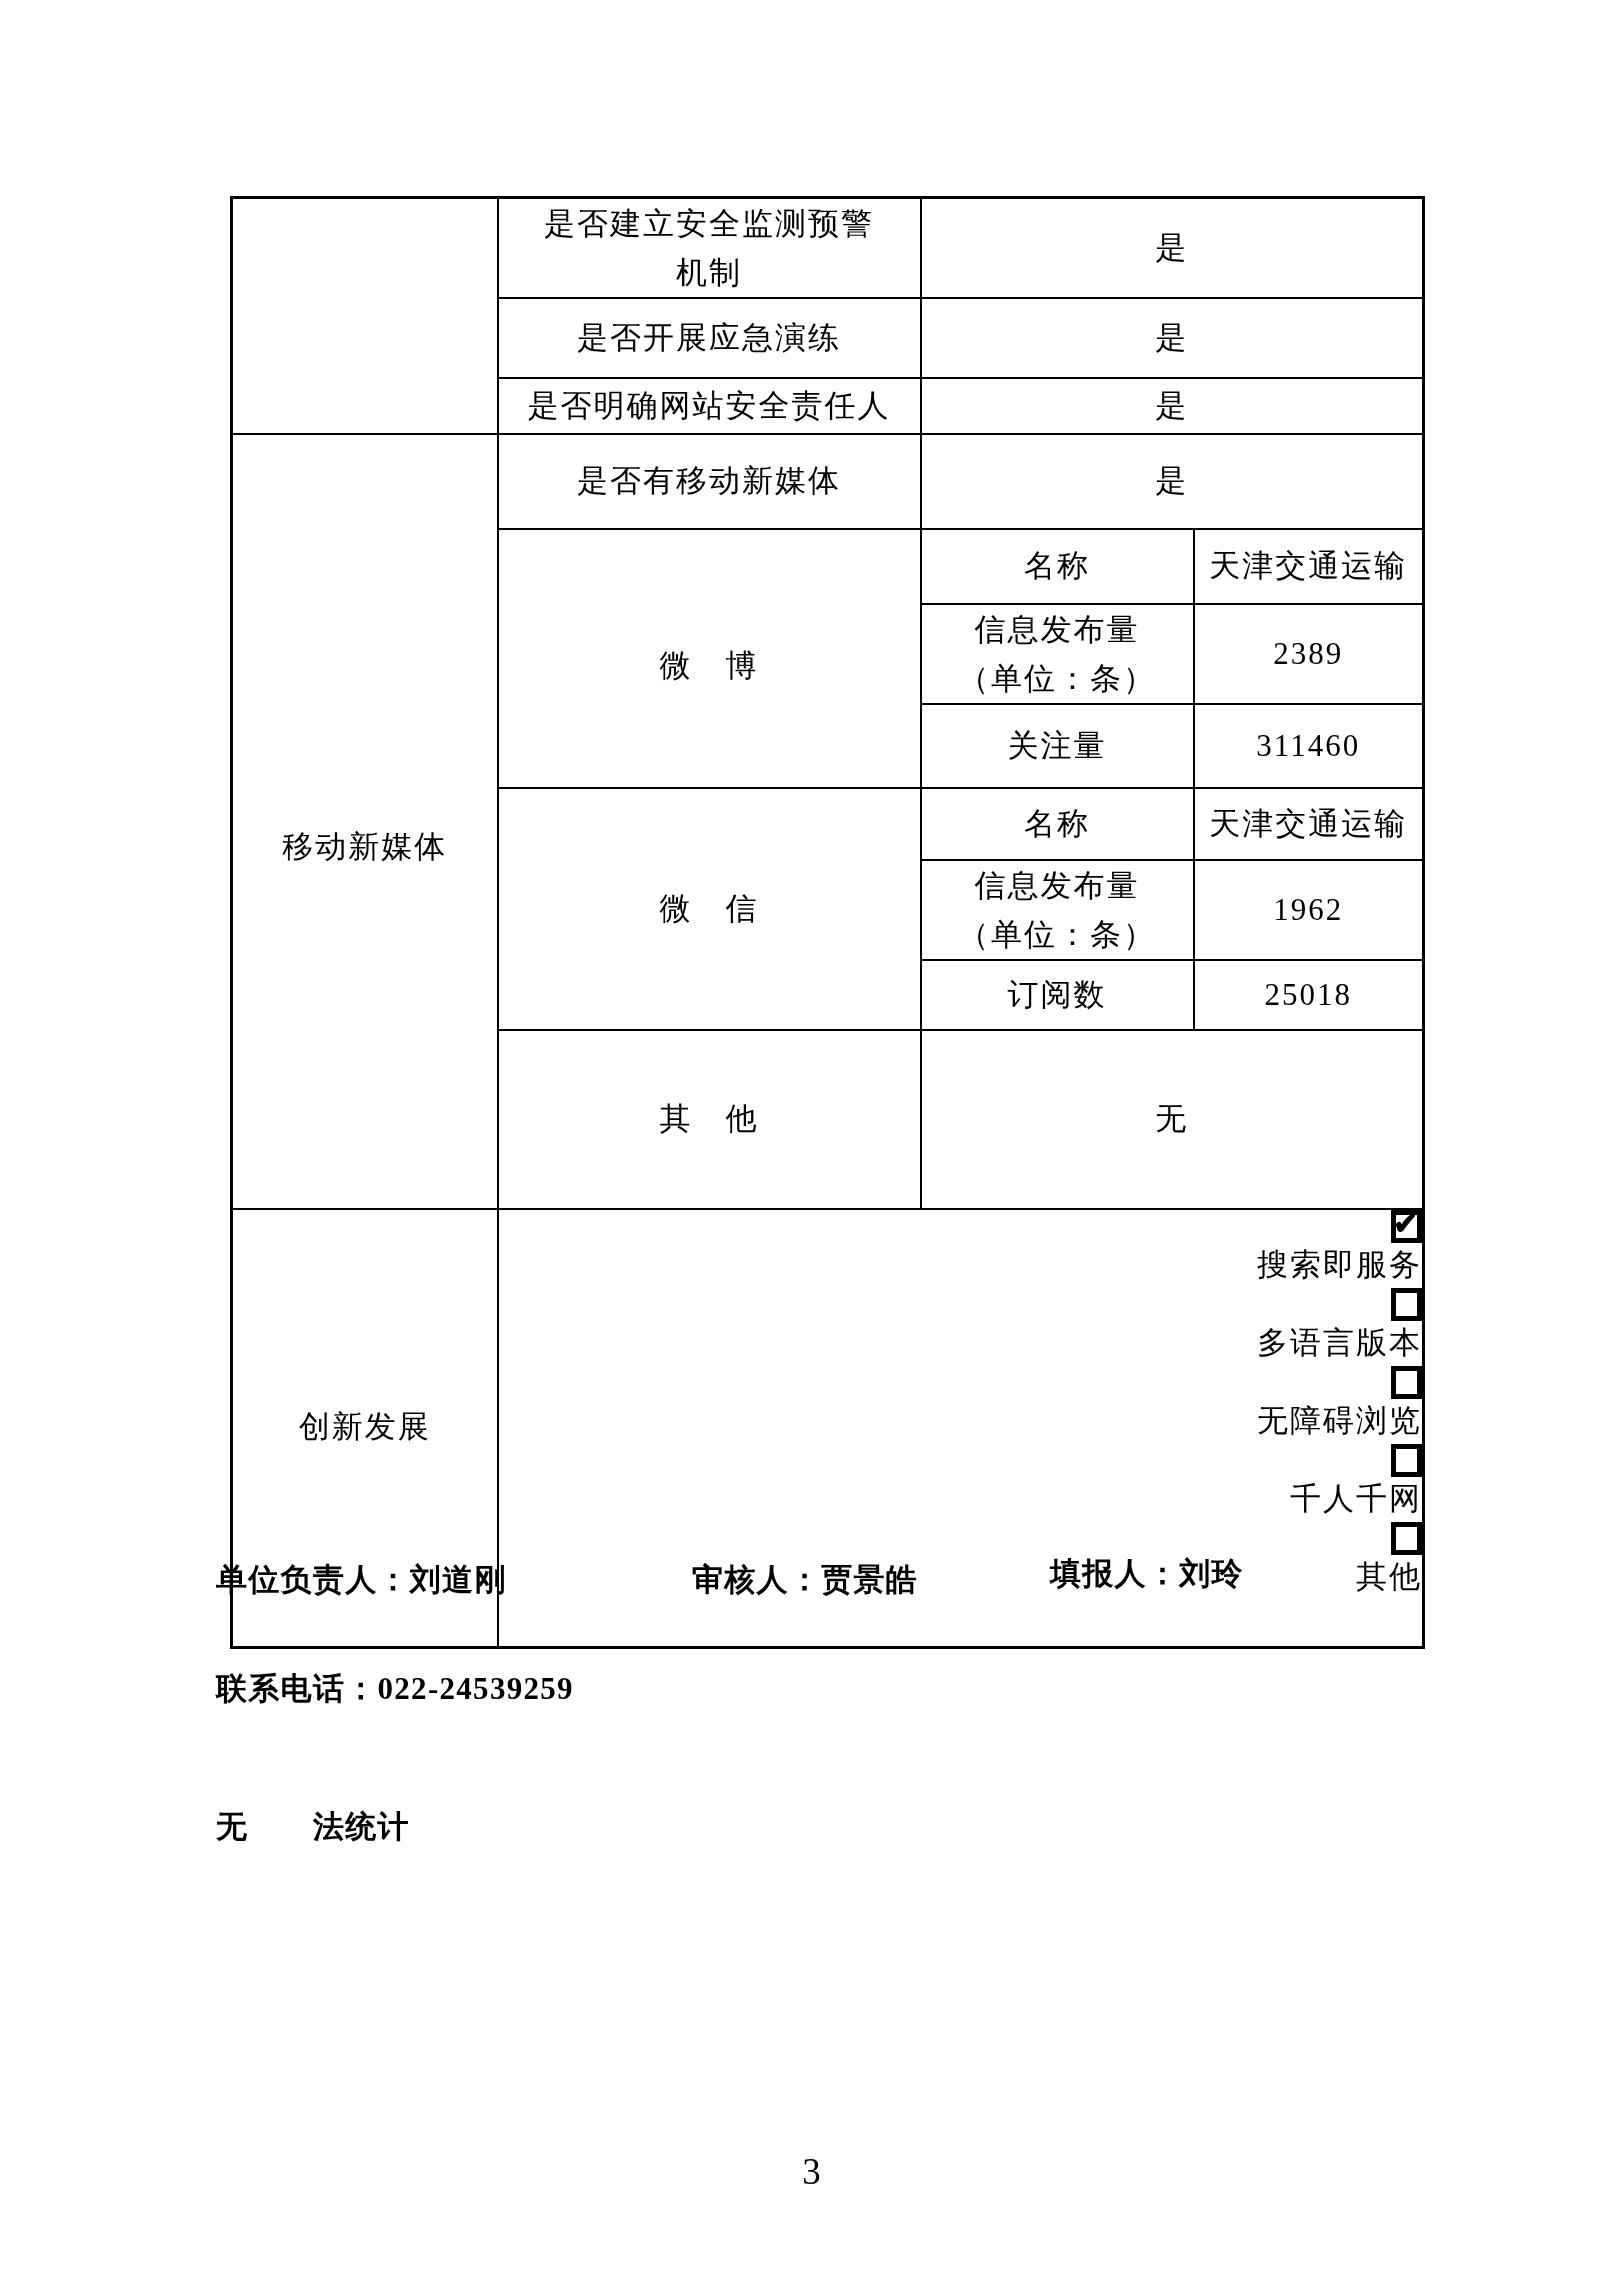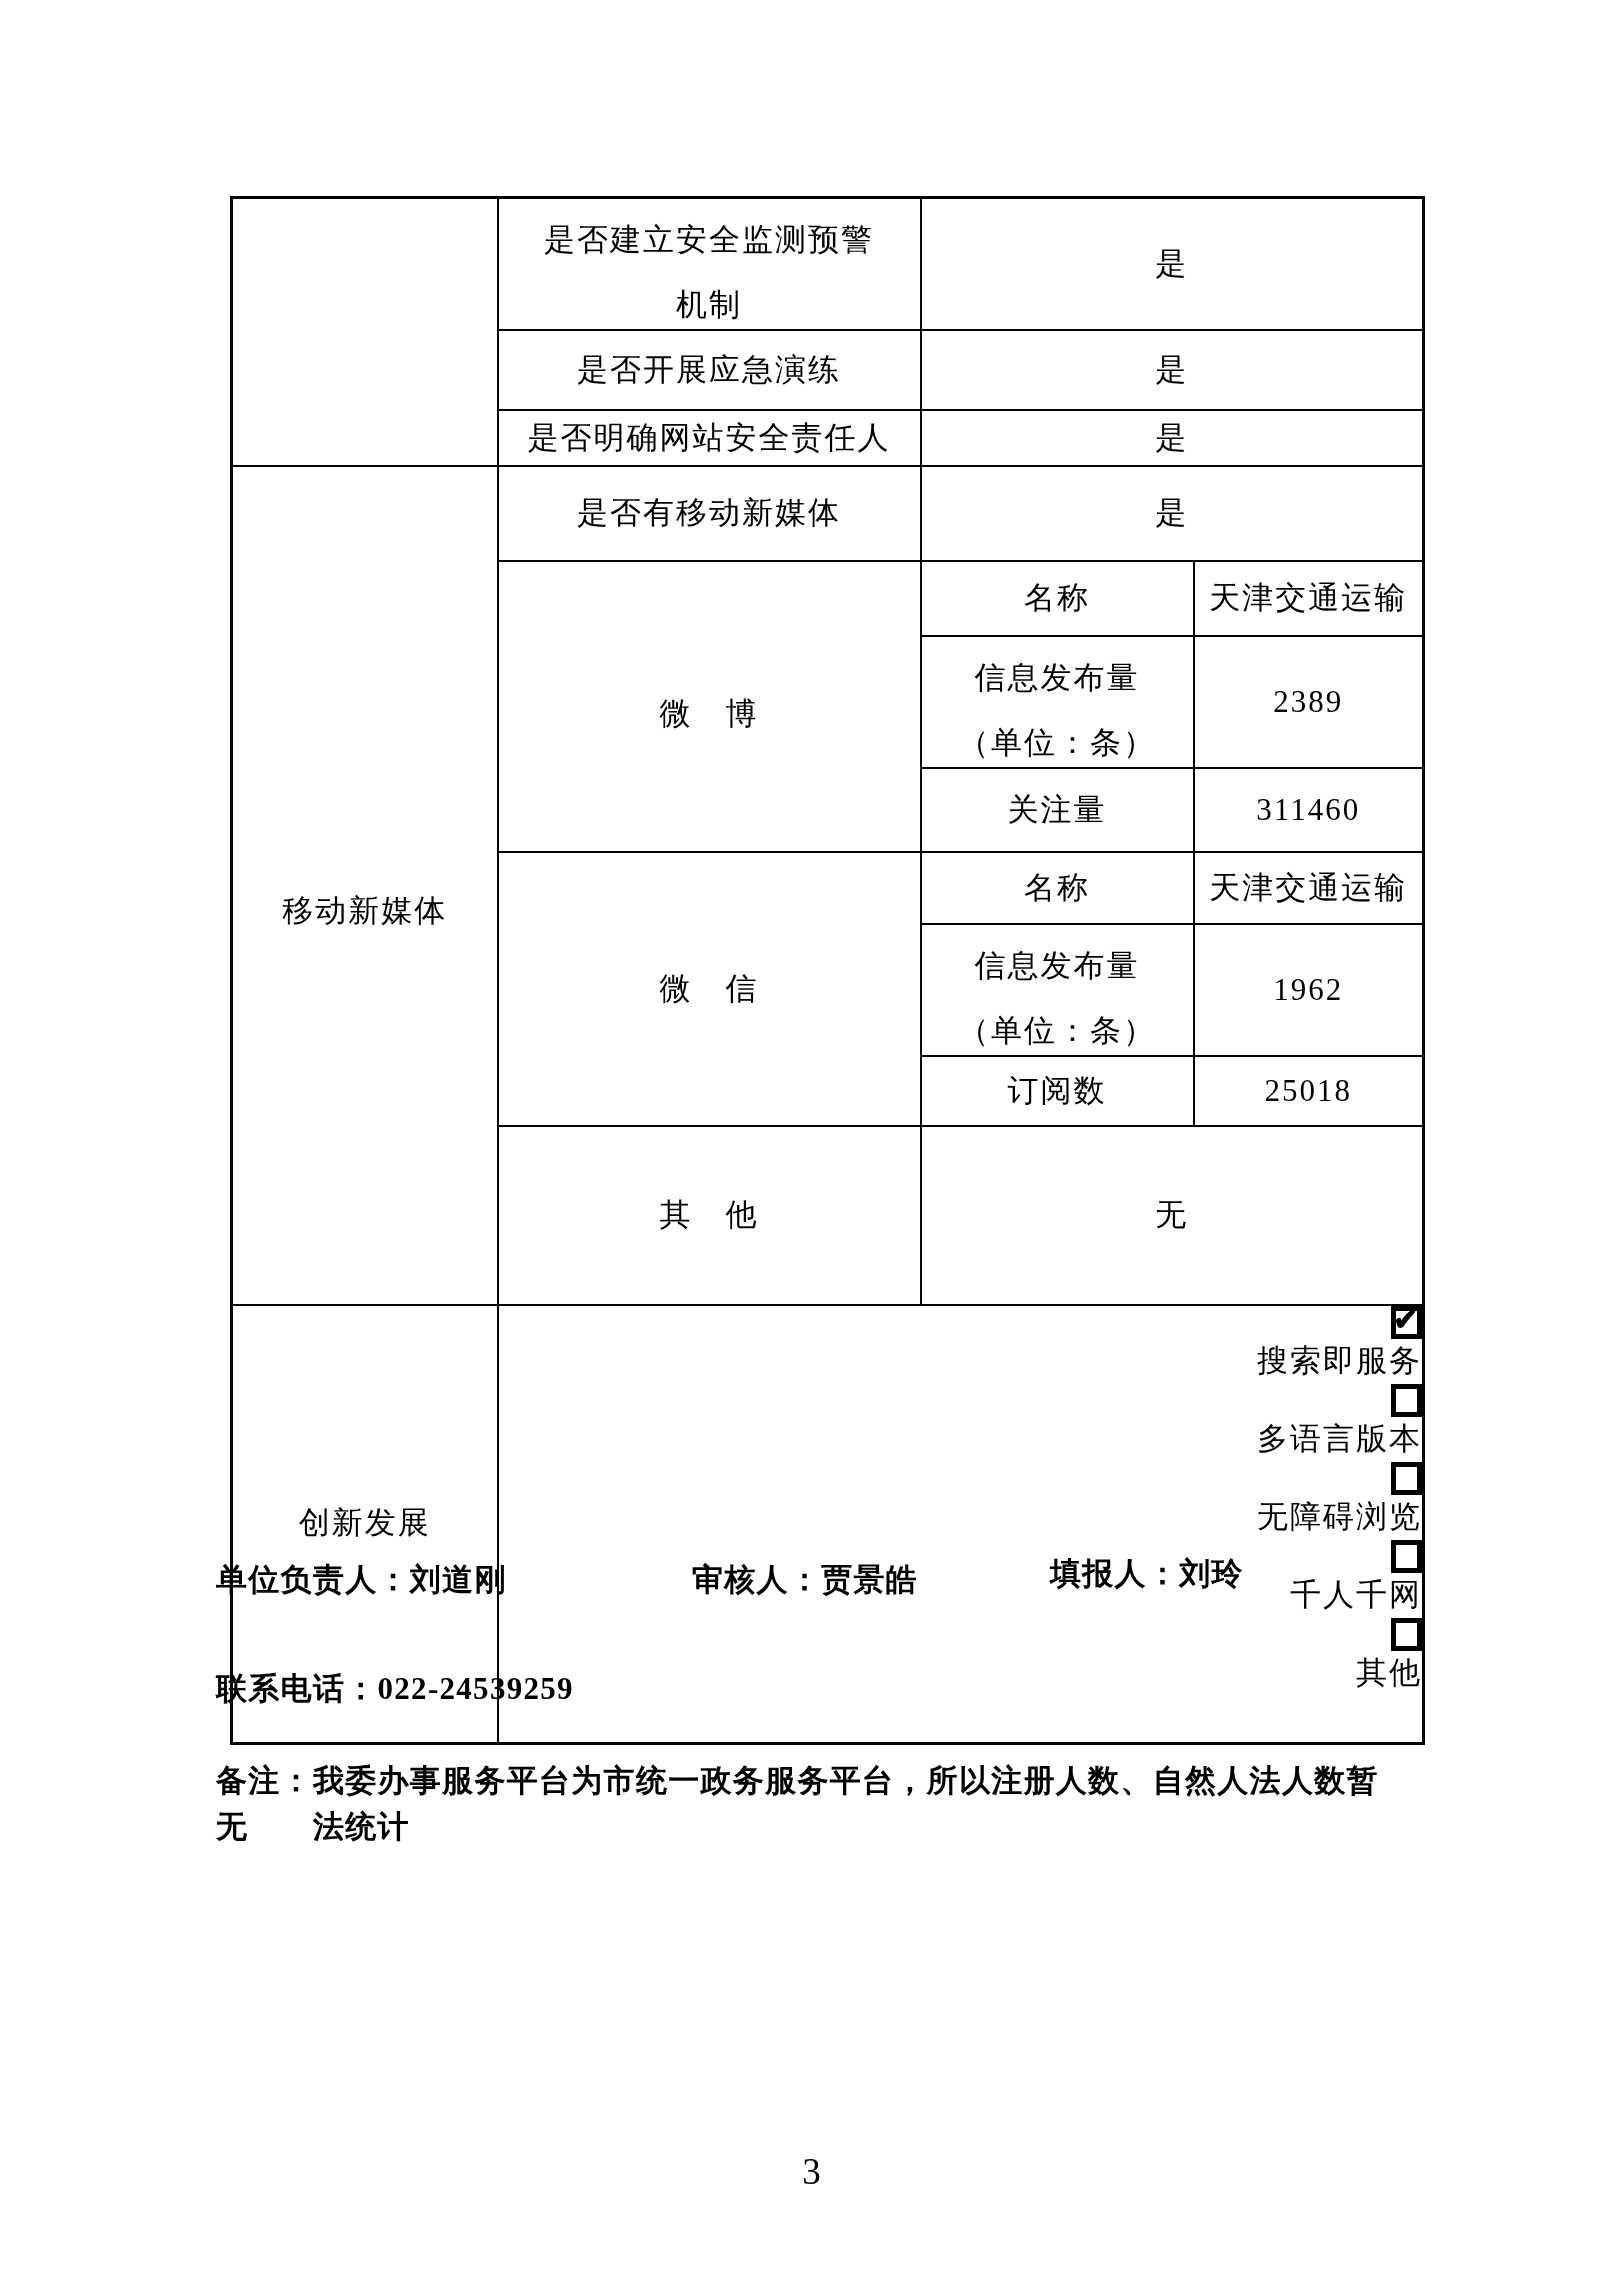--- a/index.html
+++ b/index.html
@@ -23,21 +23,21 @@
     text-align:center; vertical-align:middle;
     font-size:31px; letter-spacing:2px; line-height:1.45;
     overflow:hidden;
   }
   tr.r1  { height:100px; } tr.r2  { height:80px;  } tr.r3  { height:56px;  }
   tr.r4  { height:95px; } tr.r5  { height:75px; } tr.r6  { height:99px; }
   tr.r7  { height:84px; } tr.r8  { height:72px; } tr.r9  { height:98px; }
   tr.r10 { height:70px; } tr.r11 { height:179px; } tr.r12 { height:276px; }
   td.bb-thick { border-bottom-width:3.9px; }
   td.num { letter-spacing:0.7px; }
-  .two-line div { line-height:49px;margin-top:16px; }
+  .two-line div { line-height:49px; }
   td.pad-down40 { padding-top:16px; }
   td.pad-down80 { padding-top:52px; }
 
   
   .cbrow {
     display:flex; justify-content:center; align-items:flex-end;
     padding-bottom:46px; white-space:nowrap;flex-direction:column;
   }
   .cb {
     width:31px; height:33px; flex:none;
@@ -158,18 +158,17 @@
           </div>
         </td>
       </tr>
     </tbody>
   </table>
 
   <div class="ft ft-responsible">单位负责人：刘道刚</div>
   <div class="ft ft-reviewer">审核人：贾景皓</div>
   <div class="ft ft-filler">填报人：刘玲</div>
   <div class="ft ft-phone">联系电话：022-24539259</div>
-  <div class="ft ft-note1">备注：我委办事服务平台为市统一政务服务平台，所以注册人数、自然人法人数暂</div>
   <div class="ft ft-note2">无　　法统计</div>
   <div class="page-num">3</div>
 
 </div>
 
 
 </body></html>

